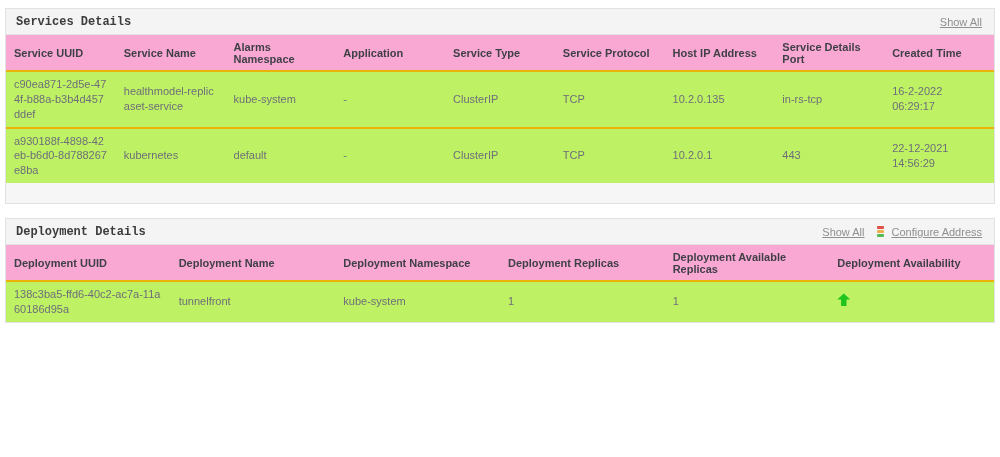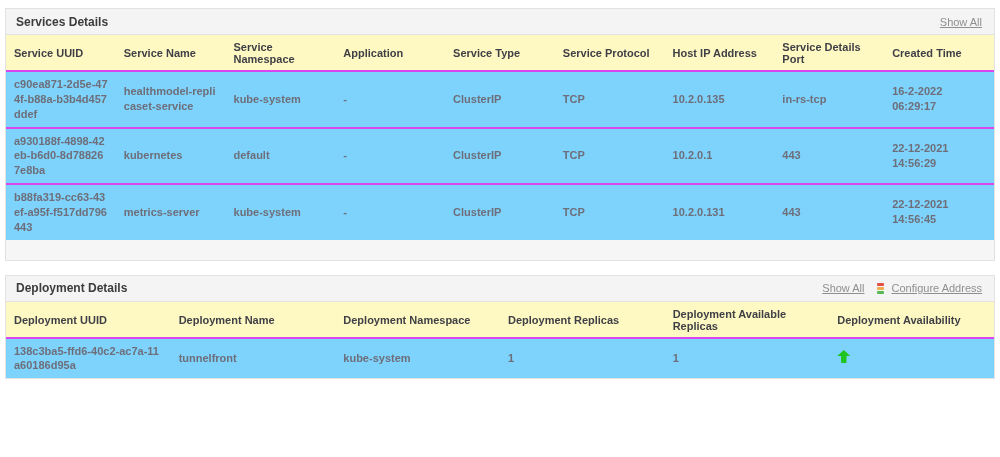--- a/index.html
+++ b/index.html
@@ -6,34 +6,34 @@
   html, body { width: 1000px; height: 457px; overflow: hidden; background: #ffffff; }
   body { font-family: "Liberation Sans", "DejaVu Sans", sans-serif; }
   .page { padding: 8px 5px 0 5px; }
 
   .panel { border: 1px solid #e2e2e2; background: #ffffff; margin-bottom: 14px; }
   .panel-header {
     display: flex; align-items: center; justify-content: space-between;
     background: #f4f4f4; border-bottom: 1px solid #e2e2e2;
     padding: 6px 12px 6px 10px; height: 26px;
   }
-  .panel-title { font-size: 12px; font-weight: bold; color: #3c3c3c; }
+  .panel-title { font-size: 12px; font-weight: bold; color: #3c3c3c; font-family: Liberation Mono, monospace; }
   .header-links { display: flex; align-items: center; gap: 8px; }
   .link {
     font-size: 11px; color: #8f8f8f; text-decoration: underline; cursor: pointer;
   }
   .alarm-icon { display: inline-flex; flex-direction: column; gap: 1px; margin-left: 4px; }
   .alarm-icon span { width: 7px; height: 3px; display: block; border-radius: 1px; }
 
   table { width: 100%; border-collapse: collapse; table-layout: fixed; }
   thead th {
     text-align: left; font-size: 11px; font-weight: bold; color: #3f3f46;
-    padding: 6px 8px 5px 8px; background: #fef9c3;
+    padding: 6px 8px 5px 8px; background: #f9a8d4;
   }
-  tbody tr { background: #7dd3fc; border-top: 2px solid #d946ef; font-weight: bold; }
+  tbody tr { background: #bef264; border-top: 2px solid #eab308; }
   tbody td {
     font-size: 11px; color: #6e6e7a; padding: 5px 8px; vertical-align: middle;
     height: 33px; line-height: 1.35; overflow: hidden;
   }
   .services-table td:nth-child(1),
   .services-table td:nth-child(2),
   .deploy-table td:nth-child(1) { word-break: break-all; }
 
   .panel-footer { height: 20px; background: #f6f6f6; }
 
@@ -50,21 +50,21 @@
   <section class="panel">
     <div class="panel-header">
       <span class="panel-title">Services Details</span>
       <span class="link">Show All</span>
     </div>
     <table class="services-table">
       <thead>
         <tr id="services-head">
             <th>Service UUID</th>
             <th>Service Name</th>
-            <th>Service Namespace</th>
+            <th>Alarms Namespace</th>
             <th>Application</th>
             <th>Service Type</th>
             <th>Service Protocol</th>
             <th>Host IP Address</th>
             <th>Service Details Port</th>
             <th>Created Time</th>
           </tr>
       </thead>
       <tbody id="services-body">
           <tr>
@@ -81,31 +81,20 @@
           <tr>
             <td>a930188f-4898-42eb-b6d0-8d788267e8ba</td>
             <td>kubernetes</td>
             <td>default</td>
             <td>-</td>
             <td>ClusterIP</td>
             <td>TCP</td>
             <td>10.2.0.1</td>
             <td>443</td>
             <td>22-12-2021 14:56:29</td>
-          </tr>
-          <tr>
-            <td>b88fa319-cc63-43ef-a95f-f517dd796443</td>
-            <td>metrics-server</td>
-            <td>kube-system</td>
-            <td>-</td>
-            <td>ClusterIP</td>
-            <td>TCP</td>
-            <td>10.2.0.131</td>
-            <td>443</td>
-            <td>22-12-2021 14:56:45</td>
           </tr>
         </tbody>
     </table>
     <div class="panel-footer"></div>
   </section>
 
   <section class="panel">
     <div class="panel-header">
       <span class="panel-title">Deployment Details</span>
       <div class="header-links">

